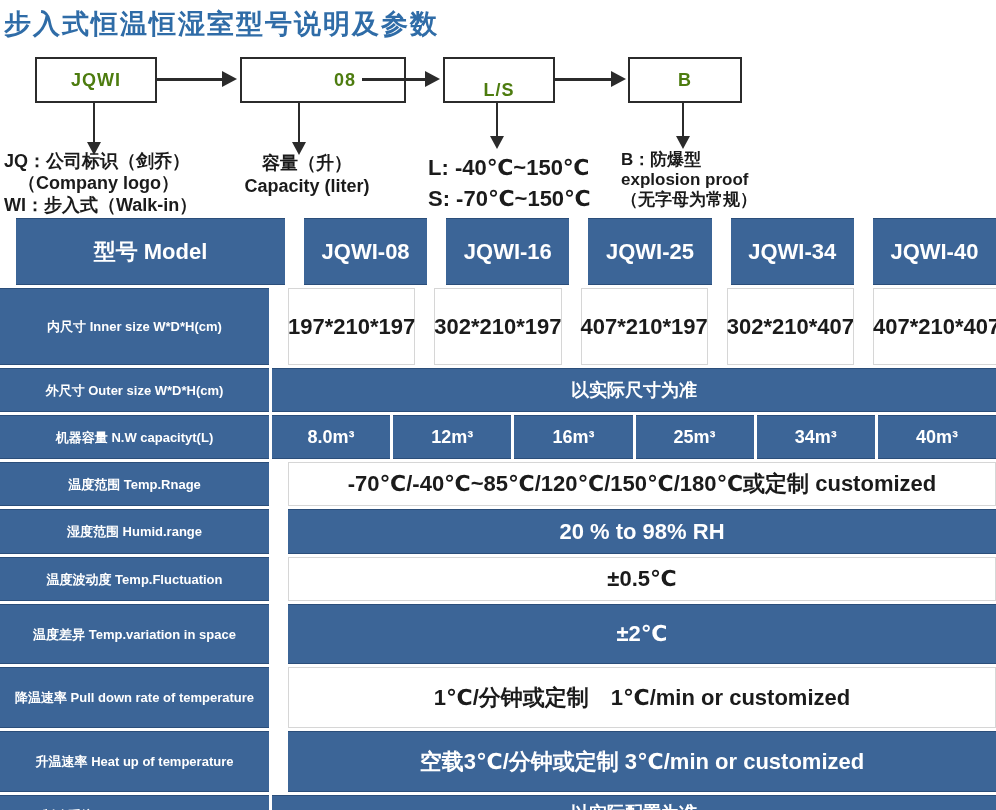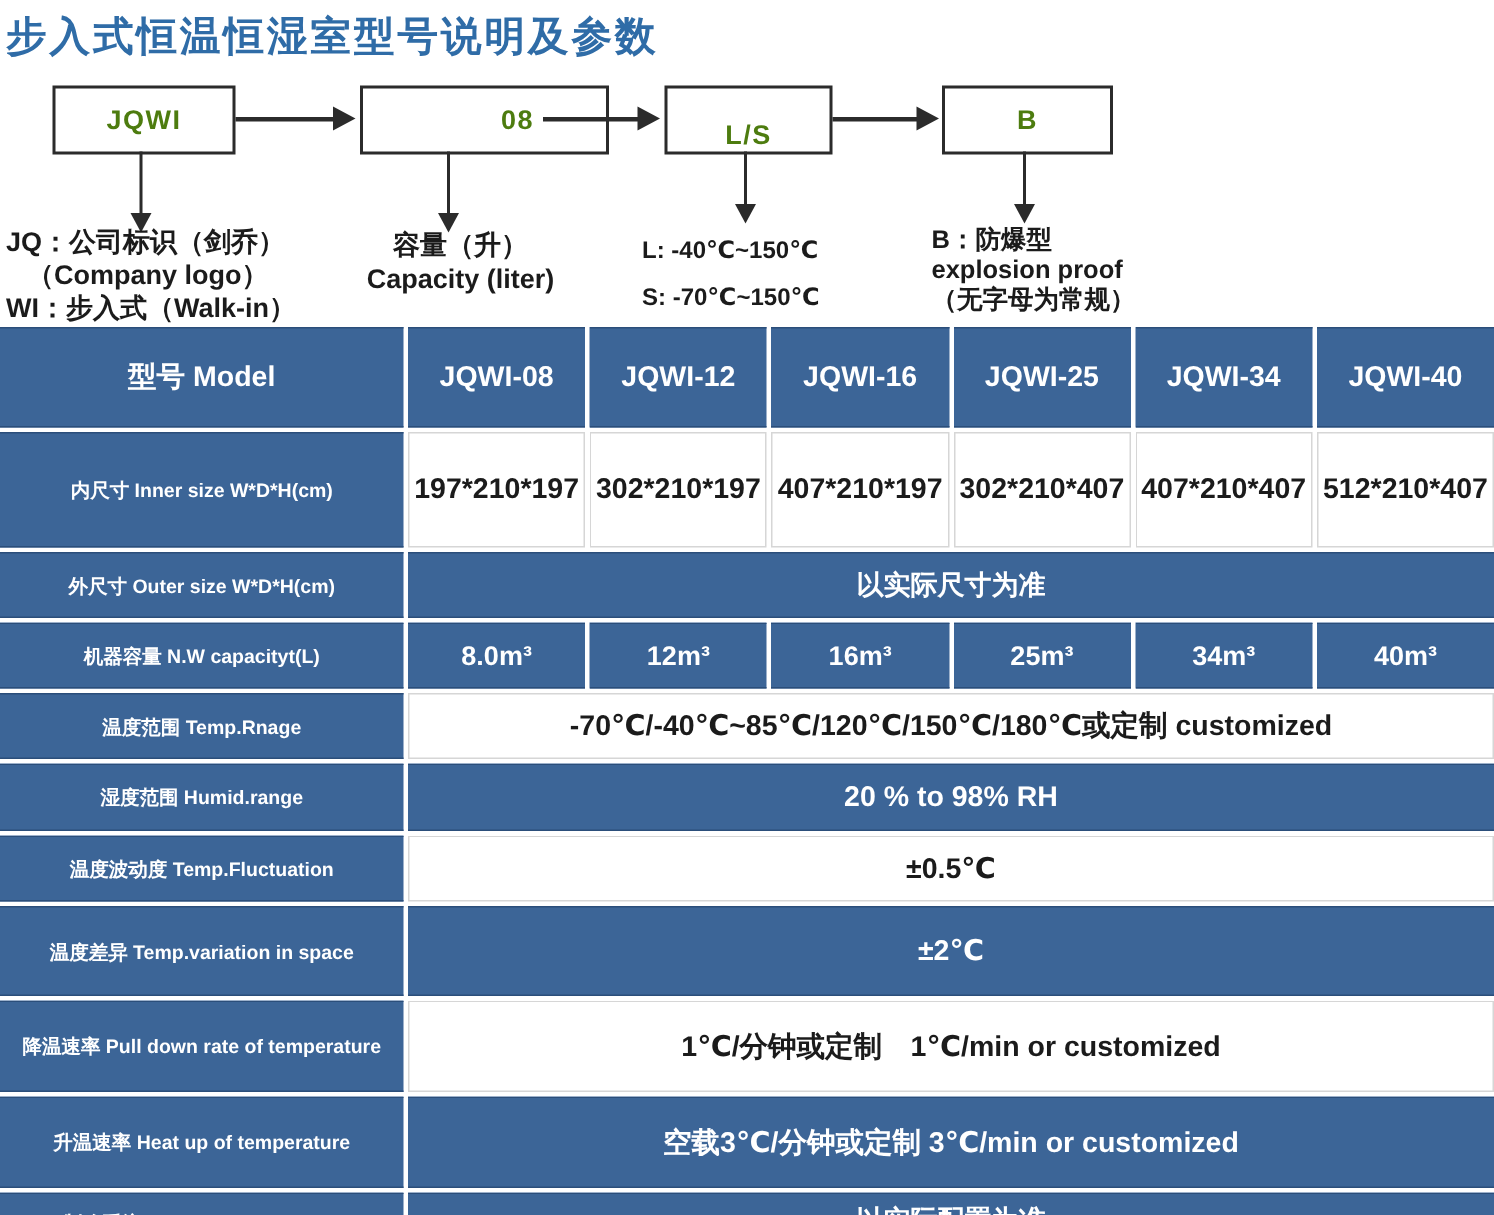--- a/index.html
+++ b/index.html
@@ -29,42 +29,42 @@
   .vline{position:absolute;width:2px;background:#2b2b2b;}
   .vhead{
     position:absolute;width:0;height:0;
     border-top:13px solid #2b2b2b;border-left:7px solid transparent;border-right:7px solid transparent;
   }
   .note{position:absolute;font-weight:bold;color:#1b1b1b;}
   .note div{white-space:nowrap;}
   .note-jq{left:4px;top:150px;font-size:18px;line-height:22px;}
   .note-jq .indent{padding-left:14px;}
   .note-cap{left:222px;top:152px;width:170px;text-align:center;font-size:18px;line-height:23px;}
-  .note-ls{left:428px;top:152px;font-size:16px;line-height:31px;}
+  .note-ls{left:428px;top:152px;font-size:22px;line-height:31px;}
   .note-b{left:621px;top:150px;font-size:17px;line-height:20px;}
 
   
   .tbl{position:absolute;left:0;top:218px;width:996px;}
   .row{display:flex;gap:3px;margin-bottom:3px;}
   .cell{
     display:flex;align-items:center;justify-content:center;
     text-align:center;font-weight:bold;
   }
   .label{width:269px;flex:0 0 269px;font-size:13px;line-height:29px;padding:0 6px;box-sizing:border-box;}
   .vals{display:flex;flex:1;gap:3px;}
   .vals .cell{flex:1;}
   .c-blue{
     background:#3c6597;color:#ffffff;
     box-shadow:inset 0 1px 0 #2b4e7a, inset 0 -1px 0 #2b4e7a;
   }
   .c-white{
     background:#ffffff;color:#1b1b1b;
     box-shadow:inset 0 0 0 1px #d6d6d6;
   }
-  .fs19{font-size:19px;}
+  .fs19{font-size:22px;margin-left:16px;}
   .fs18{font-size:18px;}
   .nowrap{white-space:nowrap;}
   .partial .cell{align-items:flex-start;padding-top:6px;box-sizing:border-box;}
 </style>
 </head>
 <body>
 
 <div class="page">
 
   <div class="diagram">
@@ -118,21 +118,20 @@
       <div>（无字母为常规）</div>
     </div>
   </div>
 
   <div class="tbl">
 
     <div class="row" style="height:67px;">
       <div class="cell label c-blue fs19">型号 Model</div>
       <div class="vals">
         <div class="cell c-blue fs19">JQWI-08</div>
-        <div class="cell c-blue fs19">JQWI-12</div>
         <div class="cell c-blue fs19">JQWI-16</div>
         <div class="cell c-blue fs19">JQWI-25</div>
         <div class="cell c-blue fs19">JQWI-34</div>
         <div class="cell c-blue fs19">JQWI-40</div>
       </div>
     </div>
 
     <div class="row" style="height:77px;">
       <div class="cell label c-blue nowrap">内尺寸 Inner size W*D*H(cm)</div>
       <div class="vals">

